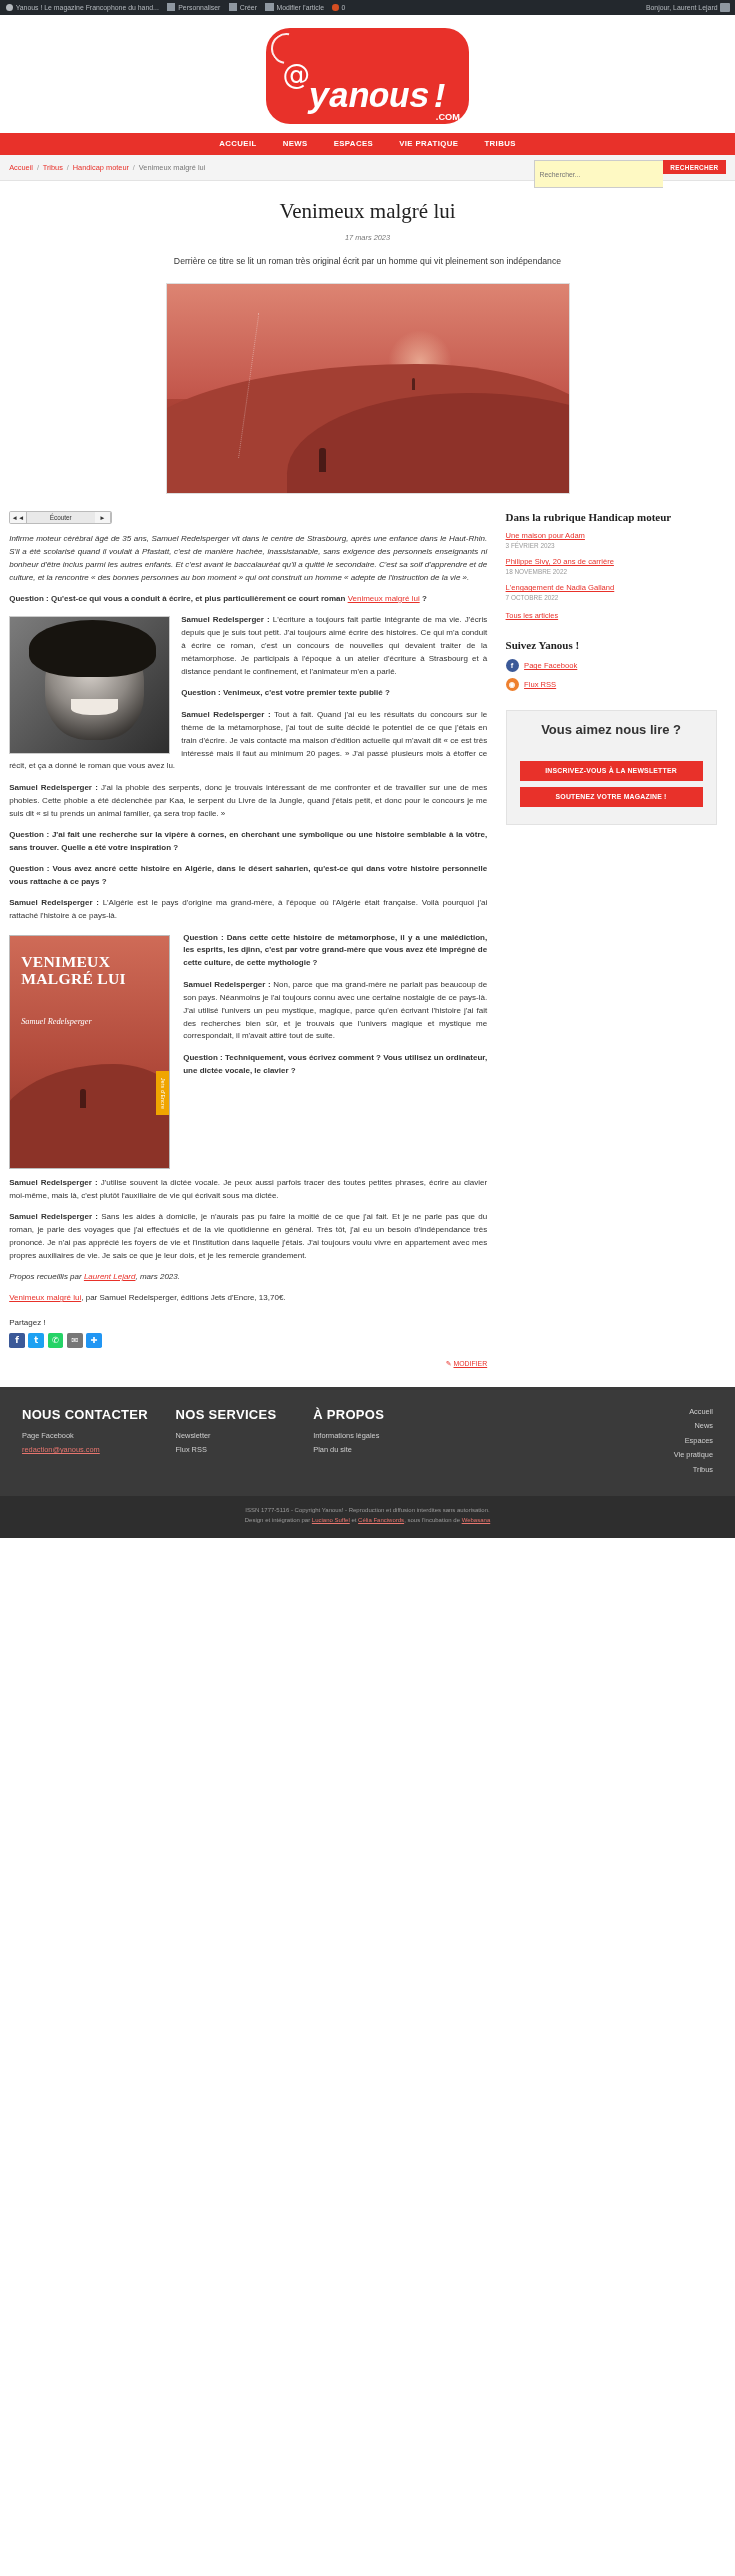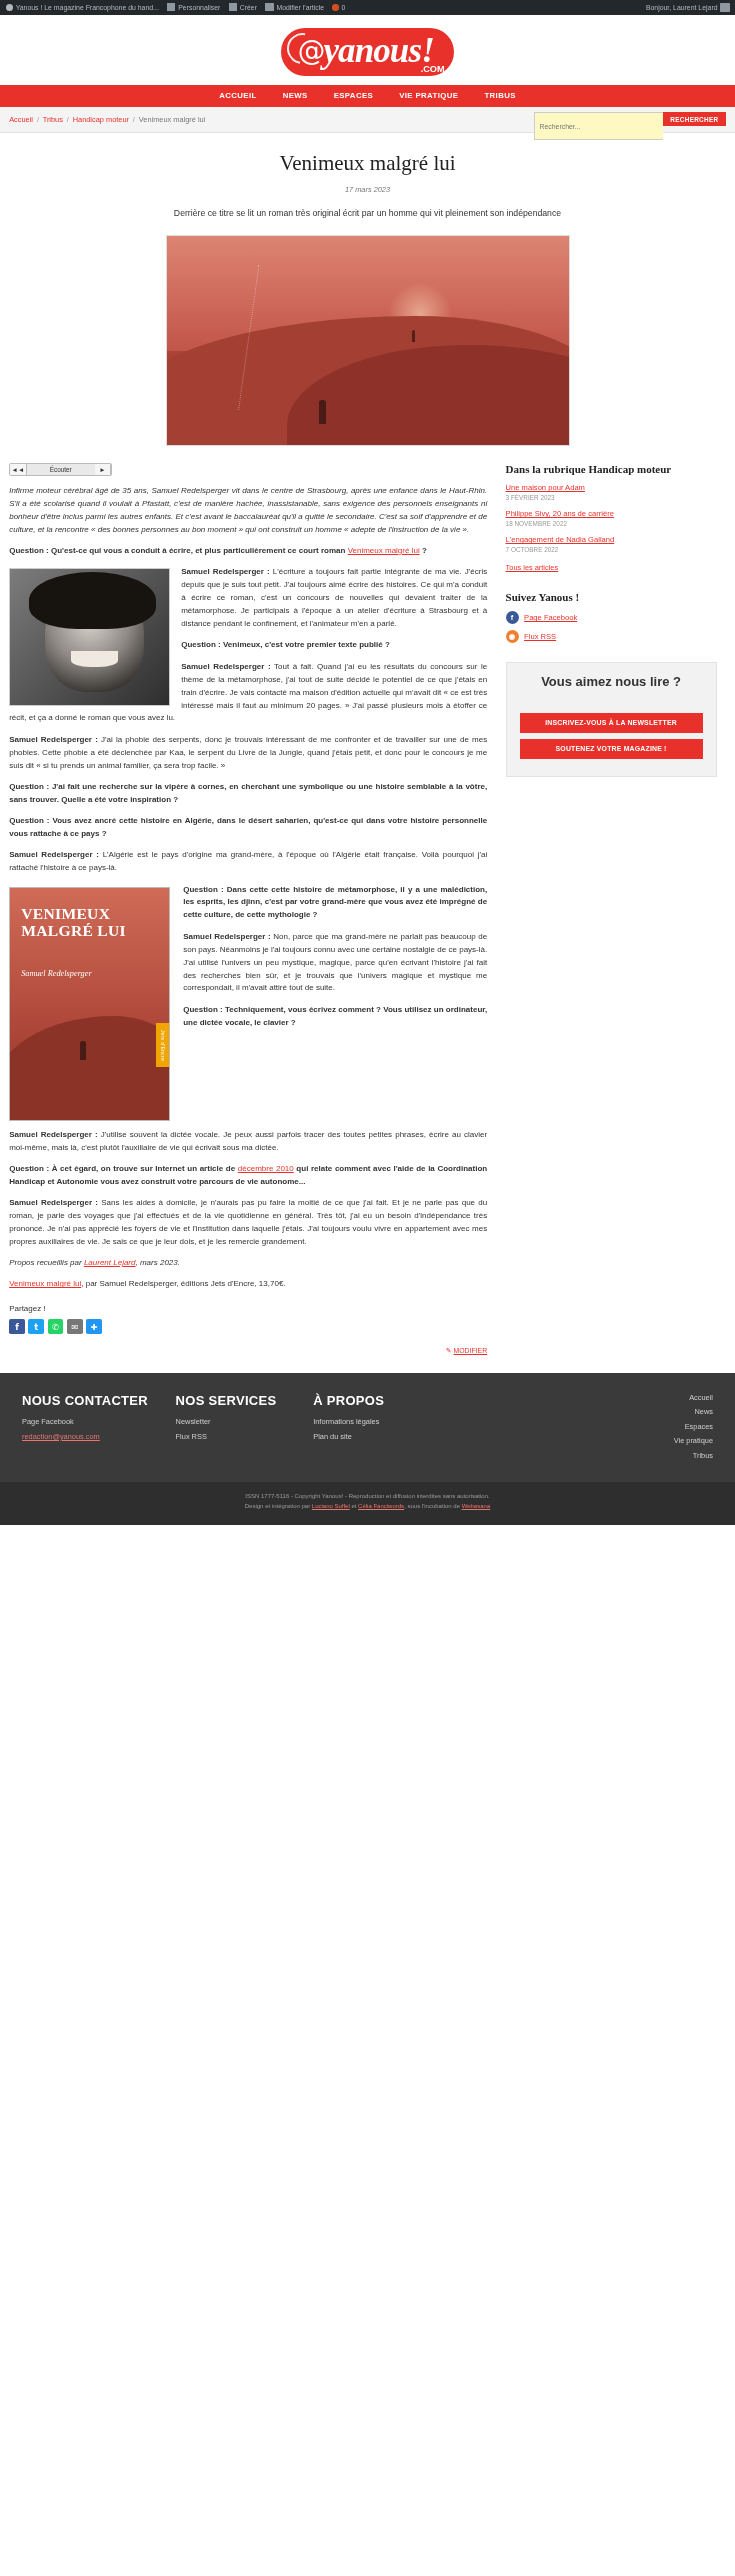--- a/index.html
+++ b/index.html
@@ -32,23 +32,23 @@
     display:inline-flex; align-items:center; justify-content:center;
     background:#e8312a; color:#ffffff;
     border-radius:24px; padding:5.5px 20px 7.4px 16.5px;
     position:relative;
   }
   .logo-at {
     font-family:"DejaVu Sans", sans-serif;
     font-size:27.6px; line-height:1; color:#fff; margin-right:-1.8px;
   }
   .logo-text {
-    font-family:Liberation Serif, serif;
+    font-family:Liberation Mono, monospace;
     font-style:italic; font-weight:bold;
-    font-size:35px; line-height:1; letter-spacing:-0.9px; color:#ffffff;
+    font-size:35px; line-height:1; letter-spacing:-0.9px; color:#ffffff;margin-top:48px;
   }
   .logo-dotcom {
     position:absolute; right:9.2px; bottom:1.8px;
     font-size:9.2px; font-weight:bold; color:#ffffff;
     font-family:"Liberation Sans", sans-serif;
   }
   .logo-swoosh {
     position:absolute; left:5.5px; top:5.5px; width:31px; height:31px;
     border:2.8px solid #fff; border-radius:50%; border-right-color:transparent;
     border-bottom-color:transparent; transform:rotate(-35deg); opacity:.9;
@@ -397,23 +397,20 @@
     </p>
 
     <p class="body-p q">Question : Techniquement, vous écrivez comment ? Vous utilisez un ordinateur, une dictée vocale, le clavier ?</p>
     <div class="clear"></div>
     <p class="body-p">
       <span class="speaker">Samuel Redelsperger :</span>
       <span>J'utilise souvent la dictée vocale. Je peux aussi parfois tracer des toutes petites phrases, écrire au clavier moi-même, mais là, c'est plutôt l'auxiliaire de vie qui écrivait sous ma dictée.</span>
     </p>
 
     <p class="body-p">
-      <span class="q">Question : À cet égard, on trouve sur Internet un article de </span><a class="lnk" href="#">décembre 2010</a><span class="q"> qui relate comment avec l'aide de la Coordination Handicap et Autonomie vous avez construit votre parcours de vie autonome...</span>
-    </p>
-    <p class="body-p">
       <span class="speaker">Samuel Redelsperger :</span>
       <span>Sans les aides à domicile, je n'aurais pas pu faire la moitié de ce que j'ai fait. Et je ne parle pas que du roman, je parle des voyages que j'ai effectués et de la vie quotidienne en général. Très tôt, j'ai eu un besoin d'indépendance très prononcé. Je n'ai pas apprécié les foyers de vie et l'institution dans laquelle j'étais. J'ai toujours voulu vivre en appartement avec mes propres auxiliaires de vie. Je sais ce que je leur dois, et je les remercie grandement.</span>
     </p>
 
     <p class="body-p small-italic">
       <span>Propos recueillis par </span><a class="lnk" href="#">Laurent Lejard</a><span>, mars 2023.</span>
     </p>
 
     <p class="body-p">
       <a class="lnk" href="#">Venimeux malgré lui</a><span>, par Samuel Redelsperger, éditions Jets d'Encre, 13,70€.</span>

